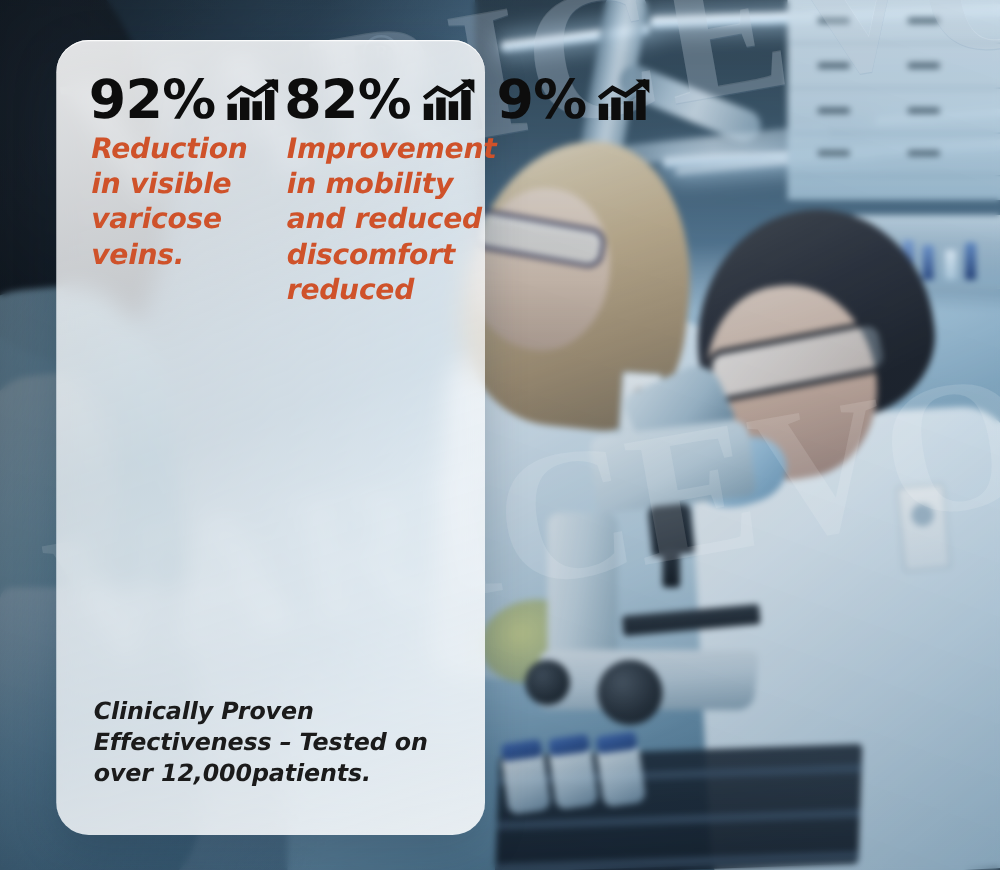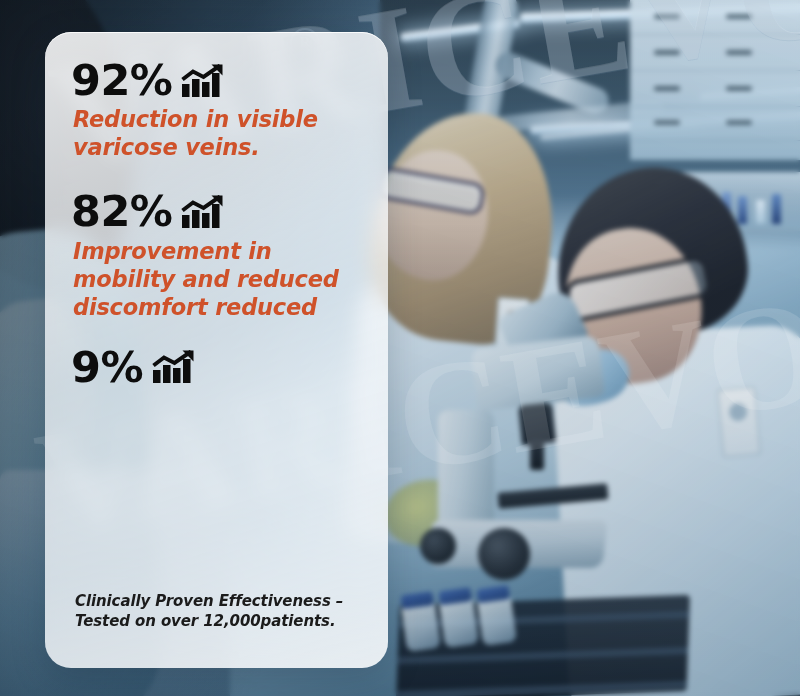--- a/index.html
+++ b/index.html
@@ -364,21 +364,21 @@
     -webkit-backdrop-filter: blur(9px) saturate(112%);
     box-shadow:
       0 10px 34px rgba(10,28,45,0.22),
       inset 0 1px 0 rgba(255,255,255,0.85);
     box-sizing: border-box;
     padding: 26px 26px 18px 26px;
     display: flex;
     flex-direction: column;
   }
 
-  .stats { display: flex; flex-direction: column; }
+  .stats { display: flex; flex-direction: row; }
 
   .stat { margin-bottom: 2px; }
   .stat-head {
     display: flex;
     align-items: center;
     gap: 9px;
     margin-bottom: 1px;
   }
   .stat-pct {
     font-family: "DejaVu Sans", sans-serif;
@@ -402,21 +402,21 @@
     max-width: 300px;
   }
 
   .s-gap-1 { height: 26px; }
   .s-gap-2 { height: 22px; }
 
   .footer-note {
     margin-top: auto;
     padding: 0 0 18px 4px;
     font-family: "DejaVu Sans", sans-serif;
-    font-size: 15px;
+    font-size: 19px;
     font-style: italic;
     font-weight: 700;
     color: #1b1b1b;
     line-height: 1.32;
     letter-spacing: -0.1px;
     max-width: 305px;
   }
 </style>
 </head>
 <body>

